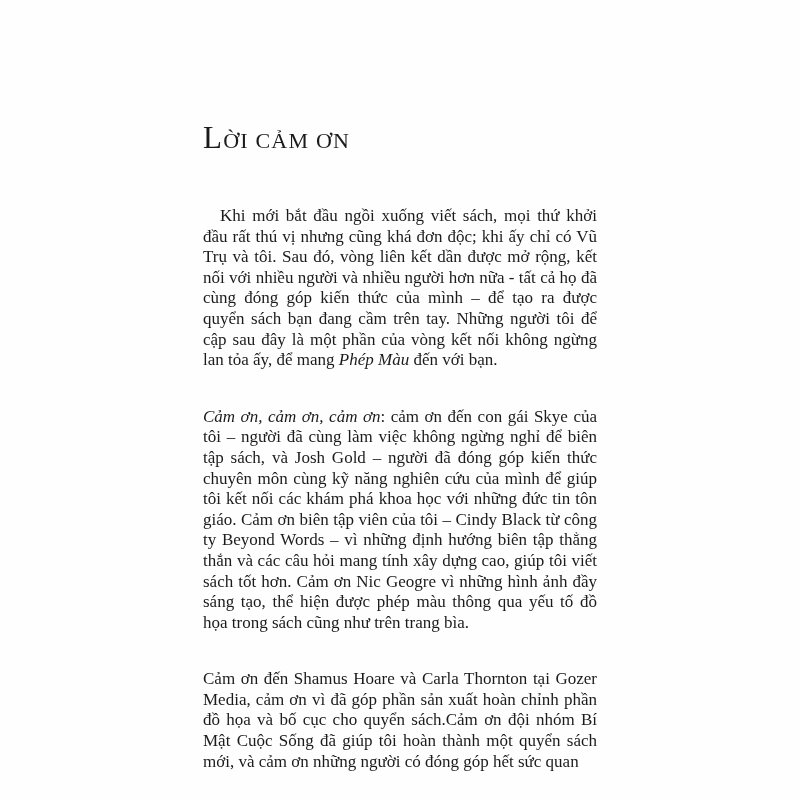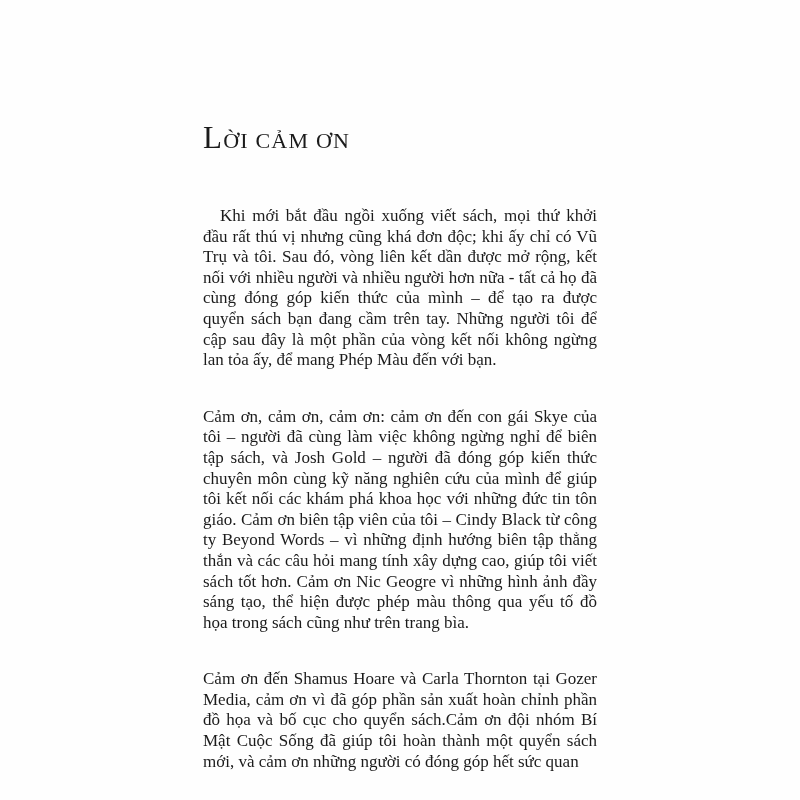--- a/index.html
+++ b/index.html
@@ -42,20 +42,21 @@
   .body-text p {
     margin: 0;
   }
   .body-text p + p {
     margin-top: 36px;
   }
   .body-text p.indent {
     text-indent: 17px;
   }
   .italic {
+    font-style: italic;
   }
 </style>
 </head>
 <body>
 
 <div class="page" style="background: rgb(254, 254, 254); color: rgb(27, 27, 27);">
   <div class="content">
     <h1 class="title">LỜI CẢM ƠN</h1>
     <div class="body-text">
         <p class="indent"><span>Khi mới bắt đầu ngồi xuống viết sách, mọi thứ khởi đầu rất thú vị nhưng cũng khá đơn độc; khi ấy chỉ có Vũ Trụ và tôi. Sau đó, vòng liên kết dần được mở rộng, kết nối với nhiều người và nhiều người hơn nữa - tất cả họ đã cùng đóng góp kiến thức của mình – để tạo ra được quyển sách bạn đang cầm trên tay. Những người tôi để cập sau đây là một phần của vòng kết nối không ngừng lan tỏa ấy, để mang </span><span class="italic">Phép Màu</span><span> đến với bạn.</span></p>

